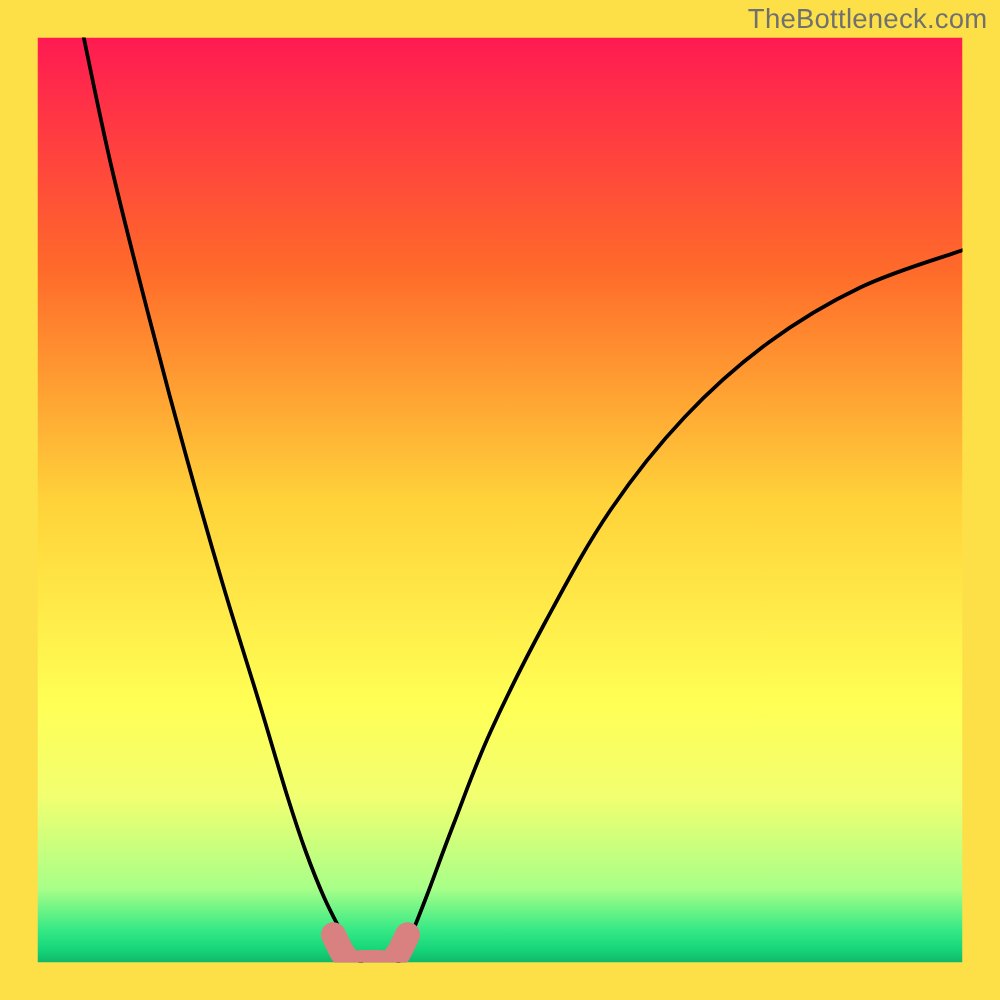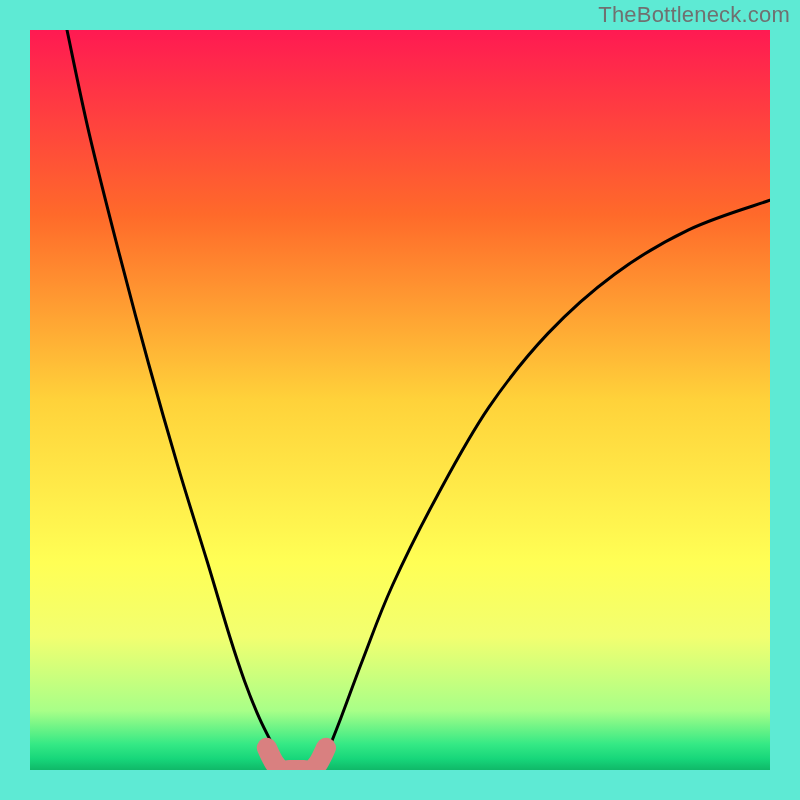--- a/index.html
+++ b/index.html
@@ -7,21 +7,21 @@
     padding: 0;
     width: 800px;
     height: 800px;
     background: #000;
     overflow: hidden;
     font-family: Arial, Helvetica, sans-serif;
   }
   .frame {
     position: absolute;
     inset: 0;
-    background: #5eead4;
+    background: #fde047;
   }
   .plot-area {
     position: absolute;
     left: 30px;
     top: 30px;
     width: 740px;
     height: 740px;
   }
   .watermark {
     position: absolute;

